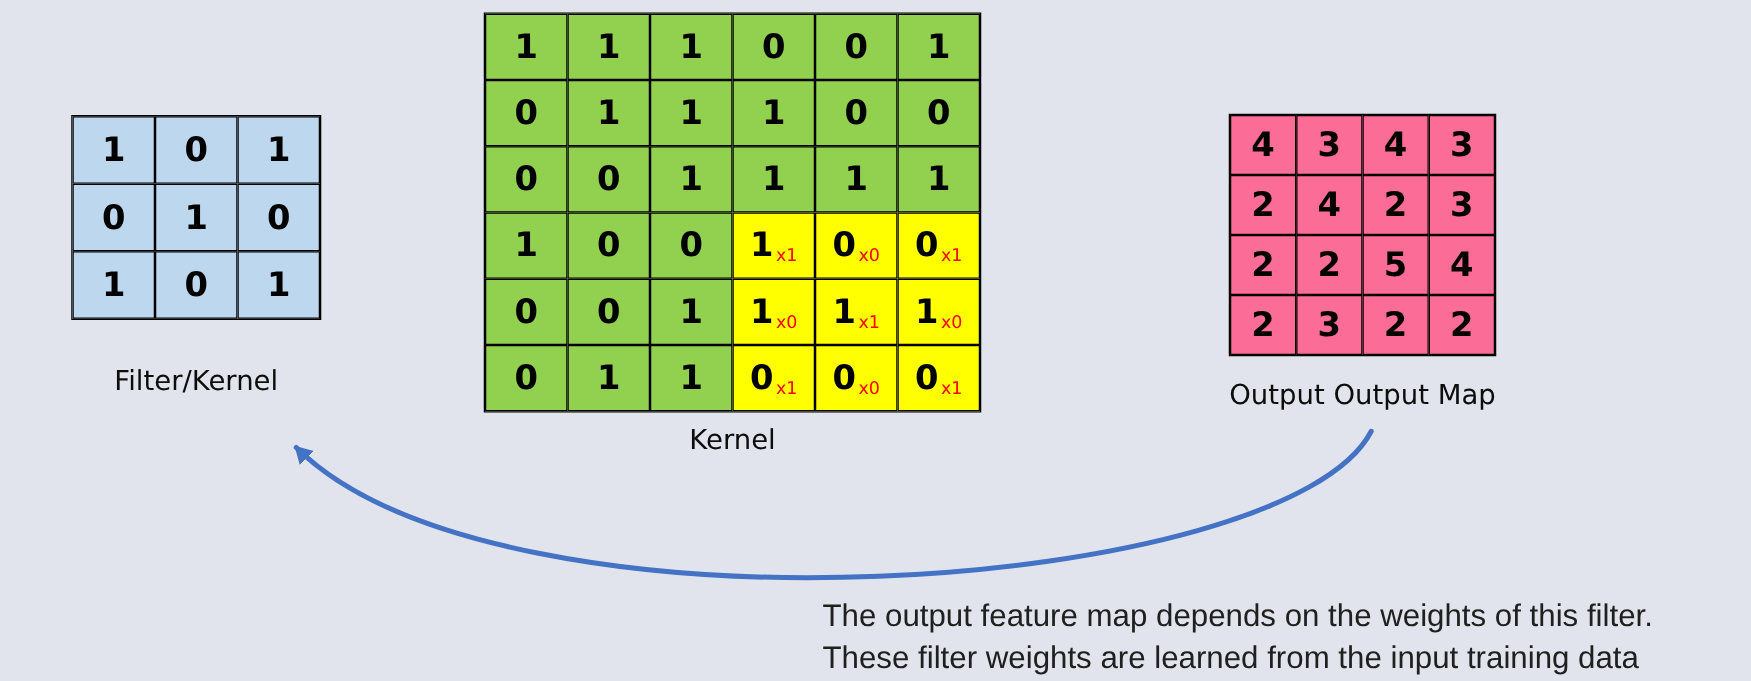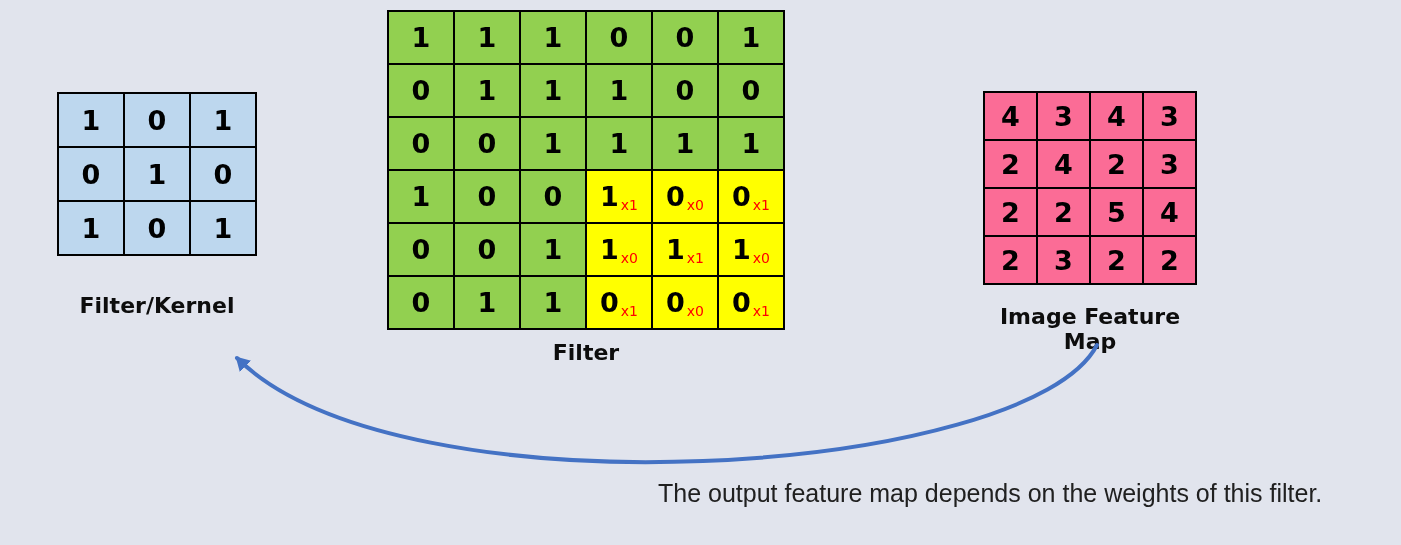--- a/index.html
+++ b/index.html
@@ -43,21 +43,21 @@
 
   .sub {
     font-size: 14px;
     font-weight: normal;
     color: var(--sub-color, #FF0000);
     transform: translateY(8px);
     margin-left: 2px;
   }
 
   .matrix-label {
-    font-weight: bold;
+    font-weight: normal;
     font-size: 22px;
     color: #0d0d0d;
   }
   .filter-block .matrix-label { margin-top: 37px; }
   .image-block  .matrix-label { margin-top: 10px; }
   .output-block .matrix-label { margin-top: 19px; }
 
   .arrow-svg {
     position: absolute;
     left: 0; top: 0;
@@ -228,21 +228,21 @@
         </div>
         <div class="cell hl">
           <span>0</span>
           <span class="sub">x0</span>
         </div>
         <div class="cell hl">
           <span>0</span>
           <span class="sub">x1</span>
         </div>
       </div>
-    <div class="matrix-label">Filter</div>
+    <div class="matrix-label">Kernel</div>
   </section>
 
   <section class="block output-block">
     <div class="matrix output-matrix">
         <div class="cell">
           <span>4</span>
         </div>
         <div class="cell">
           <span>3</span>
         </div>
@@ -282,29 +282,30 @@
         <div class="cell">
           <span>3</span>
         </div>
         <div class="cell">
           <span>2</span>
         </div>
         <div class="cell">
           <span>2</span>
         </div>
       </div>
-    <div class="matrix-label">Image Feature Map</div>
+    <div class="matrix-label">Output Output Map</div>
   </section>
 
   <svg class="arrow-svg" viewBox="0 0 1401 545">
     <defs>
       <marker id="arrowhead" markerUnits="userSpaceOnUse" markerWidth="18" markerHeight="18" refX="12" refY="8" orient="auto">
         <path d="M0,0 L14,8 L0,16 Z" fill="#4472C4"></path>
       </marker>
     </defs>
     <path d="M 1097 345 C 1030 475, 400 520, 237 358" fill="none" stroke-width="4" stroke-linecap="round" marker-end="url(#arrowhead)" stroke="#4472C4"></path>
   </svg>
 
   <div class="caption">
     <div>The output feature map depends on the weights of this filter.</div>
+    <div>These filter weights are learned from the input training data</div>
   </div>
 
 </div>
 
 </body></html>

